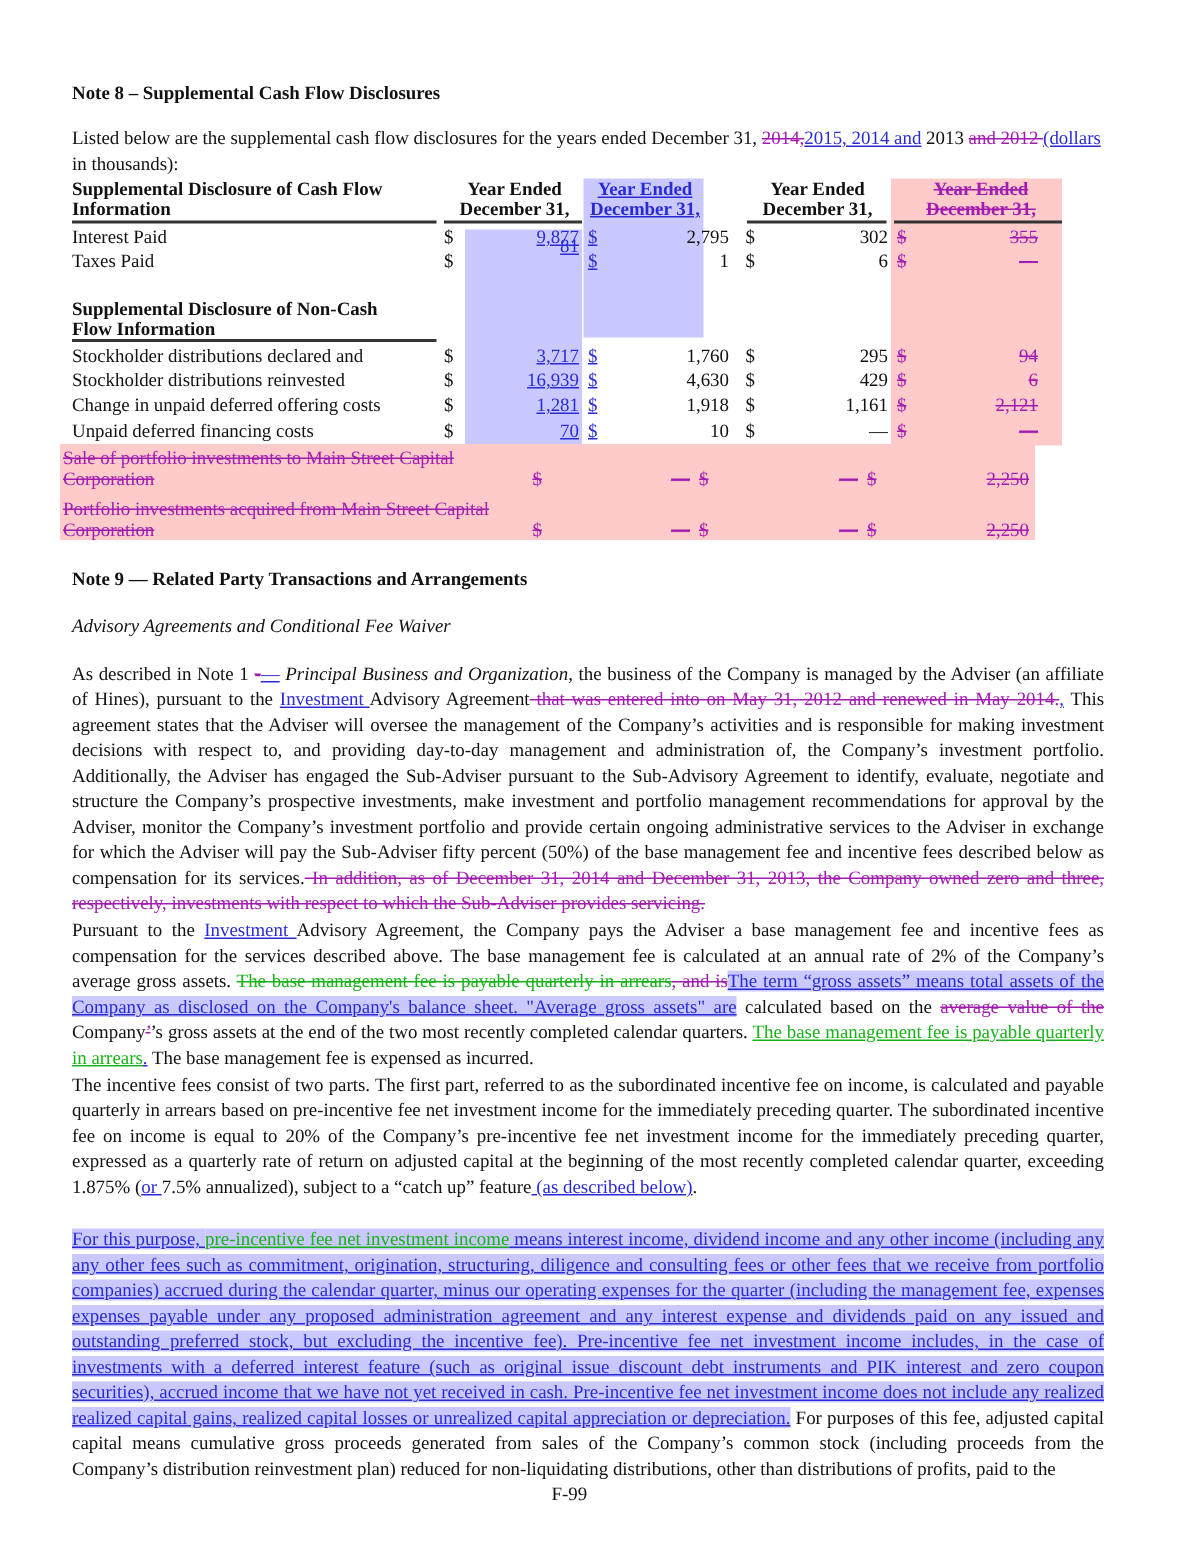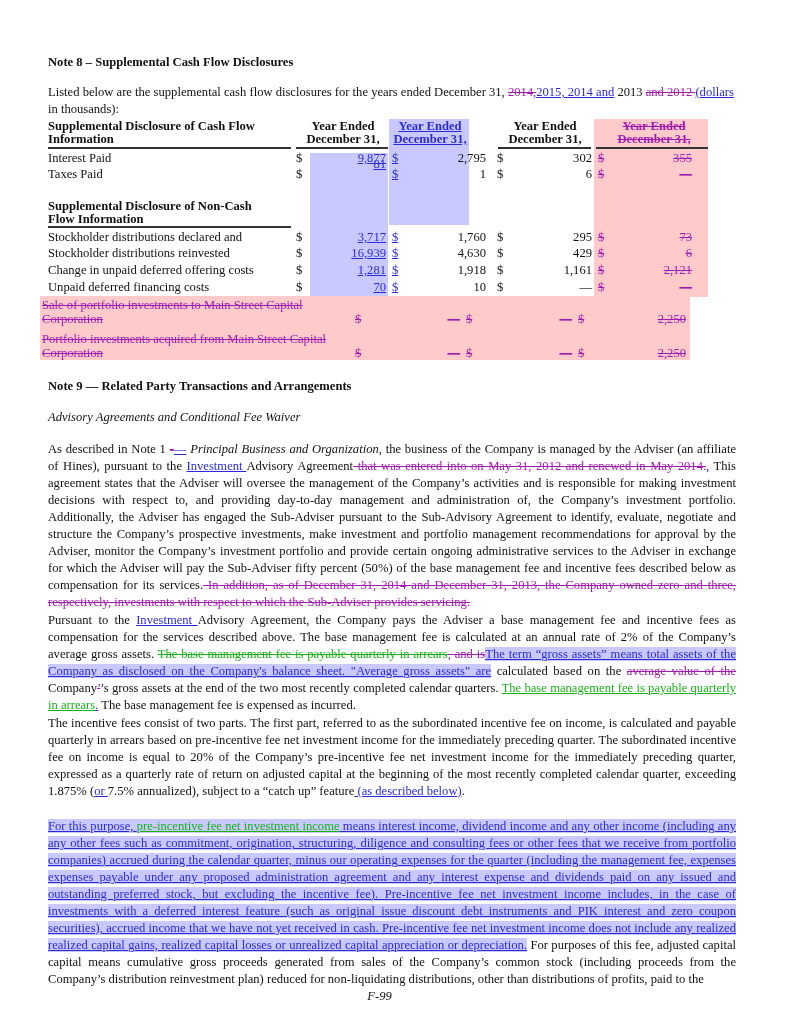--- a/index.html
+++ b/index.html
@@ -72,21 +72,21 @@
 
 <div>
   <div class="cell" style="left:48px;top:229px;">Stockholder distributions declared and</div>
   <div class="cell" style="left:296px;top:229px;">$</div>
   <div class="cell num ins" style="left:320px;top:229px;width:66px;">3,717</div>
   <div class="cell ins" style="left:392px;top:229px;">$</div>
   <div class="cell num" style="left:420px;top:229px;width:66px;">1,760</div>
   <div class="cell" style="left:497px;top:229px;">$</div>
   <div class="cell num" style="left:520px;top:229px;width:72px;">295</div>
   <div class="cell del" style="left:598px;top:229px;">$</div>
-  <div class="cell num del" style="left:620px;top:229px;width:72px;">73</div>
+  <div class="cell num del" style="left:620px;top:229px;width:72px;">94</div>
 </div>
 <div>
   <div class="cell" style="left:48px;top:245px;">Stockholder distributions reinvested</div>
   <div class="cell" style="left:296px;top:245px;">$</div>
   <div class="cell num ins" style="left:320px;top:245px;width:66px;">16,939</div>
   <div class="cell ins" style="left:392px;top:245px;">$</div>
   <div class="cell num" style="left:420px;top:245px;width:66px;">4,630</div>
   <div class="cell" style="left:497px;top:245px;">$</div>
   <div class="cell num" style="left:520px;top:245px;width:72px;">429</div>
   <div class="cell del" style="left:598px;top:245px;">$</div>
@@ -148,13 +148,13 @@
 </div>
 
 <div class="abs just" style="left:48px;top:715px;width:688px;">
   <span>The incentive fees consist of two parts. The first part, referred to as the subordinated incentive fee on income, is calculated and payable quarterly in arrears based on pre-incentive fee net investment income for the immediately preceding quarter. The subordinated incentive fee on income is equal to 20% of the Company’s pre-incentive fee net investment income for the immediately preceding quarter, expressed as a quarterly rate of return on adjusted capital at the beginning of the most recently completed calendar quarter, exceeding 1.875% (</span><span class="ins">or </span><span>7.5% annualized), subject to a “catch up” feature</span><span class="ins"> (as described below)</span><span>.</span>
 </div>
 
 <div class="abs just" style="left:48px;top:818px;width:688px;">
   <span class="ins insbg">For this purpose, </span><span class="gins insbg">pre-incentive fee net investment income</span><span class="ins insbg"> means interest income, dividend income and any other income (including any any other fees such as commitment, origination, structuring, diligence and consulting fees or other fees that we receive from portfolio companies) accrued during the calendar quarter, minus our operating expenses for the quarter (including the management fee, expenses expenses payable under any proposed administration agreement and any interest expense and dividends paid on any issued and outstanding preferred stock, but excluding the incentive fee). Pre-incentive fee net investment income includes, in the case of investments with a deferred interest feature (such as original issue discount debt instruments and PIK interest and zero coupon securities), accrued income that we have not yet received in cash. Pre-incentive fee net investment income does not include any realized realized capital gains, realized capital losses or unrealized capital appreciation or depreciation.</span><span> For purposes of this fee, adjusted capital capital means cumulative gross proceeds generated from sales of the Company’s common stock (including proceeds from the Company’s distribution reinvestment plan) reduced for non-liquidating distributions, other than distributions of profits, paid to the</span>
 </div>
 
-<div class="abs" style="left:0;top:988px;width:759px;text-align:center;font-style:italic;">F-99</div>
+<div class="abs" style="left:0;top:988px;width:759px;text-align:center;">F-99</div>
 
 </body></html>

